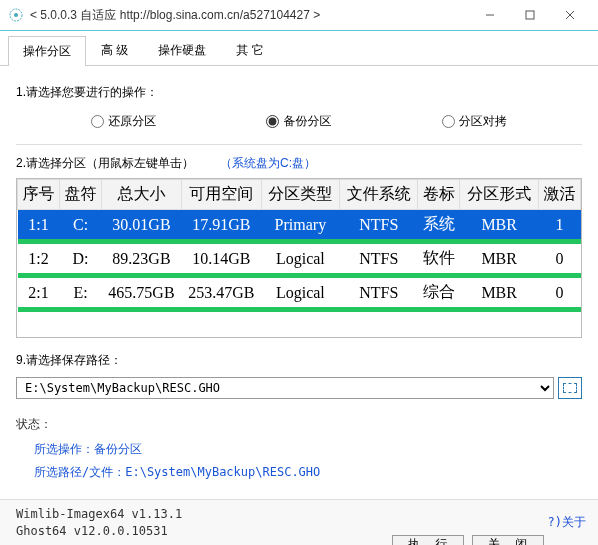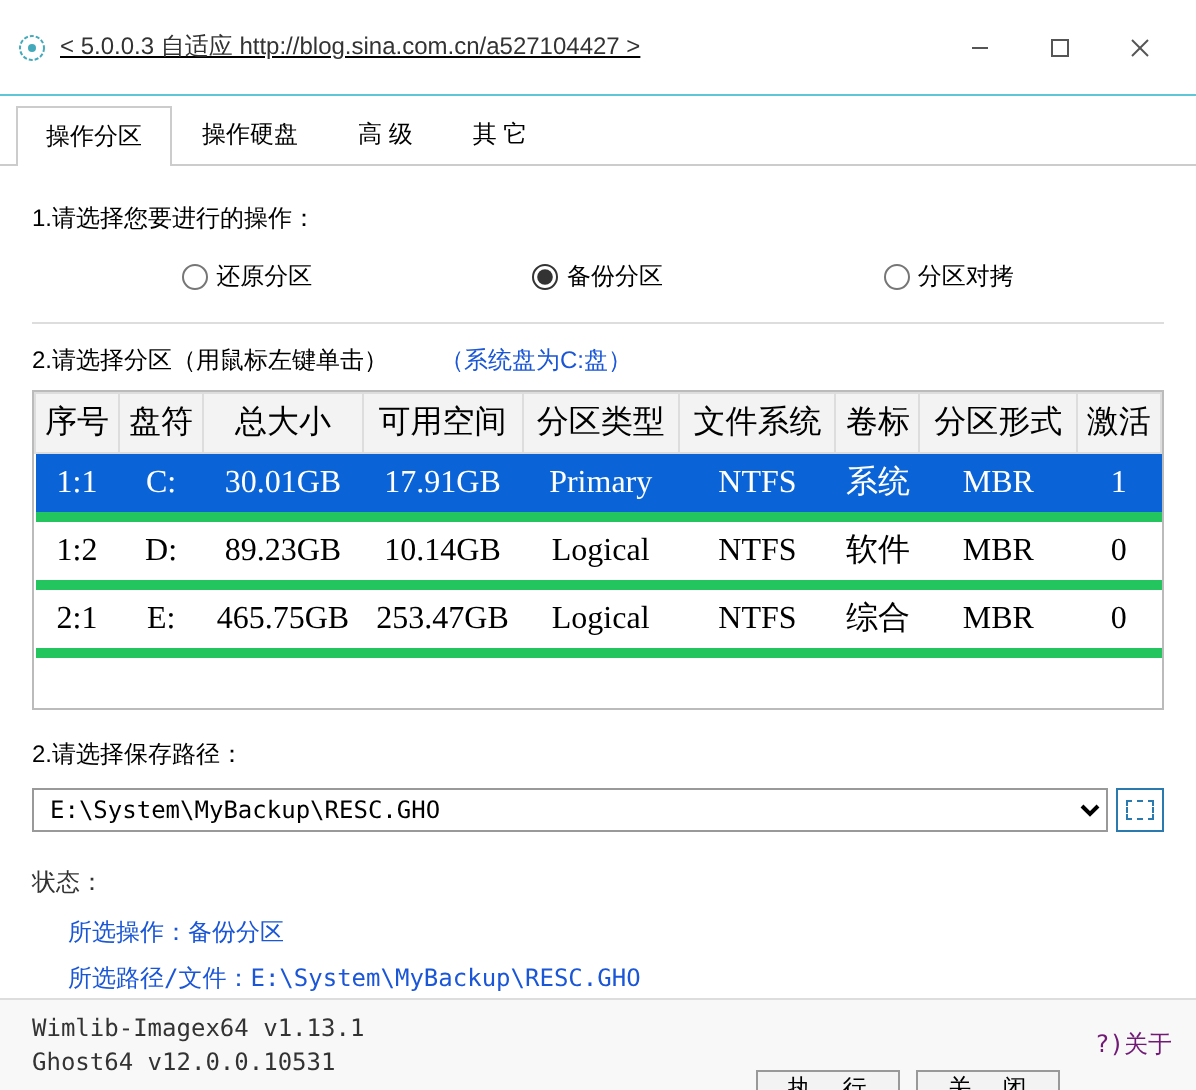--- a/index.html
+++ b/index.html
@@ -1,17 +1,17 @@
 <!DOCTYPE html>
 <html><head>
 <meta charset="utf-8">
 <style>
 * { box-sizing: border-box; margin: 0; padding: 0; }
 body { font-family: "Microsoft YaHei", "SimSun", sans-serif; font-size: 12px; background: #fff; width: 598px; height: 545px; overflow: hidden; }
-.titlebar { background: #fff; border-bottom: 1px solid #5fc6d8; height: 48px; display: flex; align-items: center; padding: 0 8px; text-decoration: underline; }
+.titlebar { background: #fff; border-bottom: 1px solid #5fc6d8; height: 31px; display: flex; align-items: center; padding: 0 8px; }
 .titlebar .icon { width: 16px; height: 16px; margin-right: 6px; color: #4aa; }
 .titlebar .title { flex: 1; font-size: 12px; color: #333; }
 .titlebar .winbtns { display: flex; gap: 0; }
 .titlebar .winbtn { width: 40px; height: 28px; display: flex; align-items: center; justify-content: center; color: #555; cursor: pointer; }
 .tabs { display: flex; border-bottom: 1px solid #ccc; padding: 4px 8px 0 8px; }
 .tab { padding: 6px 14px; border: 1px solid transparent; border-bottom: none; font-size: 12px; cursor: pointer; }
 .tab.active { border-color: #ccc; background: #fff; position: relative; top: 1px; }
 .content { padding: 12px 16px 8px 16px; }
 .section-label { margin: 6px 0 8px 0; }
 .radios { display: flex; justify-content: space-around; padding: 4px 20px 14px 20px; }
@@ -26,21 +26,21 @@
 tr.selected td { background: #0a64d8; color: #fff; }
 .pathrow { display: flex; align-items: center; gap: 4px; margin: 6px 0 12px 0; }
 .pathrow select { flex: 1; height: 22px; font-family: "SimSun", monospace; font-size: 12px; padding: 0 4px; border: 1px solid #999; background: #fff; }
 .browse { width: 24px; height: 22px; border: 1px solid #2a7ab0; background: #fff; display: flex; align-items: center; justify-content: center; cursor: pointer; }
 .browse span { display: inline-block; width: 14px; height: 10px; border: 1px dashed #2a7ab0; }
 .status { font-family: "SimSun", monospace; color: #1a56d6; line-height: 1.9; padding: 2px 0 0 18px; }
 .status .hdr { color: #333; margin-left: -18px; margin-bottom: 2px; }
 .footer { position: absolute; bottom: 0; left: 0; right: 0; height: 46px; border-top: 1px solid #ddd; display: flex; align-items: center; padding: 0 12px 0 16px; background: #f8f8f8; }
 .footer .ver { font-family: "SimSun", monospace; font-size: 12px; line-height: 1.4; color: #333; flex: 1; }
 .footer .btn { min-width: 72px; height: 15px; margin-left: 8px; border: 1px solid #999; background: #f3f3f3; cursor: pointer; font-size: 12px; letter-spacing: 6px; padding-left: 6px; margin-top: 40px; }
-.footer .about { color: #701a75; margin-left: 18px; cursor: pointer; font-family: "SimSun", monospace; text-align: right; }
+.footer .about { color: #1d4ed8; margin-left: 4px; cursor: pointer; font-family: "SimSun", monospace; text-align: right; }
 input[type=radio] { accent-color: #333; }
 </style>
 </head>
 <body>
 
 <div class="titlebar">
   <span class="icon">
     <svg width="16" height="16" viewBox="0 0 16 16">
         <circle cx="8" cy="8" r="6" fill="none" stroke="#4ab" stroke-width="1" stroke-dasharray="2 1"></circle>
         <circle cx="8" cy="8" r="2" fill="#4ab"></circle>
@@ -62,22 +62,22 @@
         <svg width="10" height="10">
           <line x1="1" y1="1" x2="9" y2="9" stroke="#555" stroke-width="1"></line>
           <line x1="9" y1="1" x2="1" y2="9" stroke="#555" stroke-width="1"></line>
         </svg>
       </div>
   </div>
 </div>
 
 <div class="tabs" id="tabbar">
     <div class="tab active">操作分区</div>
+    <div class="tab">高 级</div>
     <div class="tab">操作硬盘</div>
-    <div class="tab">高 级</div>
     <div class="tab">其 它</div>
   </div>
 
 <div class="content">
   <div class="section-label">1.请选择您要进行的操作：</div>
   <div class="radios" id="radios">
       <label>
         <input type="radio" name="op" style="">
         <span>还原分区</span>
       </label>
@@ -142,21 +142,21 @@
             <td>Logical</td>
             <td>NTFS</td>
             <td>综合</td>
             <td>MBR</td>
             <td>0</td>
           </tr>
         </tbody>
     </table>
   </div>
 
-  <div class="section-label" style="margin-top:14px">2.请选择保存路径：</div>
+  <div class="section-label" style="margin-top:14px">9.请选择保存路径：</div>
   <div class="pathrow">
     <select id="pathsel"><option>E:\System\MyBackup\RESC.GHO</option></select>
     <div class="browse">
         <span></span>
       </div>
   </div>
 
   <div class="status">
     <div class="hdr">状态：</div>
     <div>所选操作：备份分区</div>

